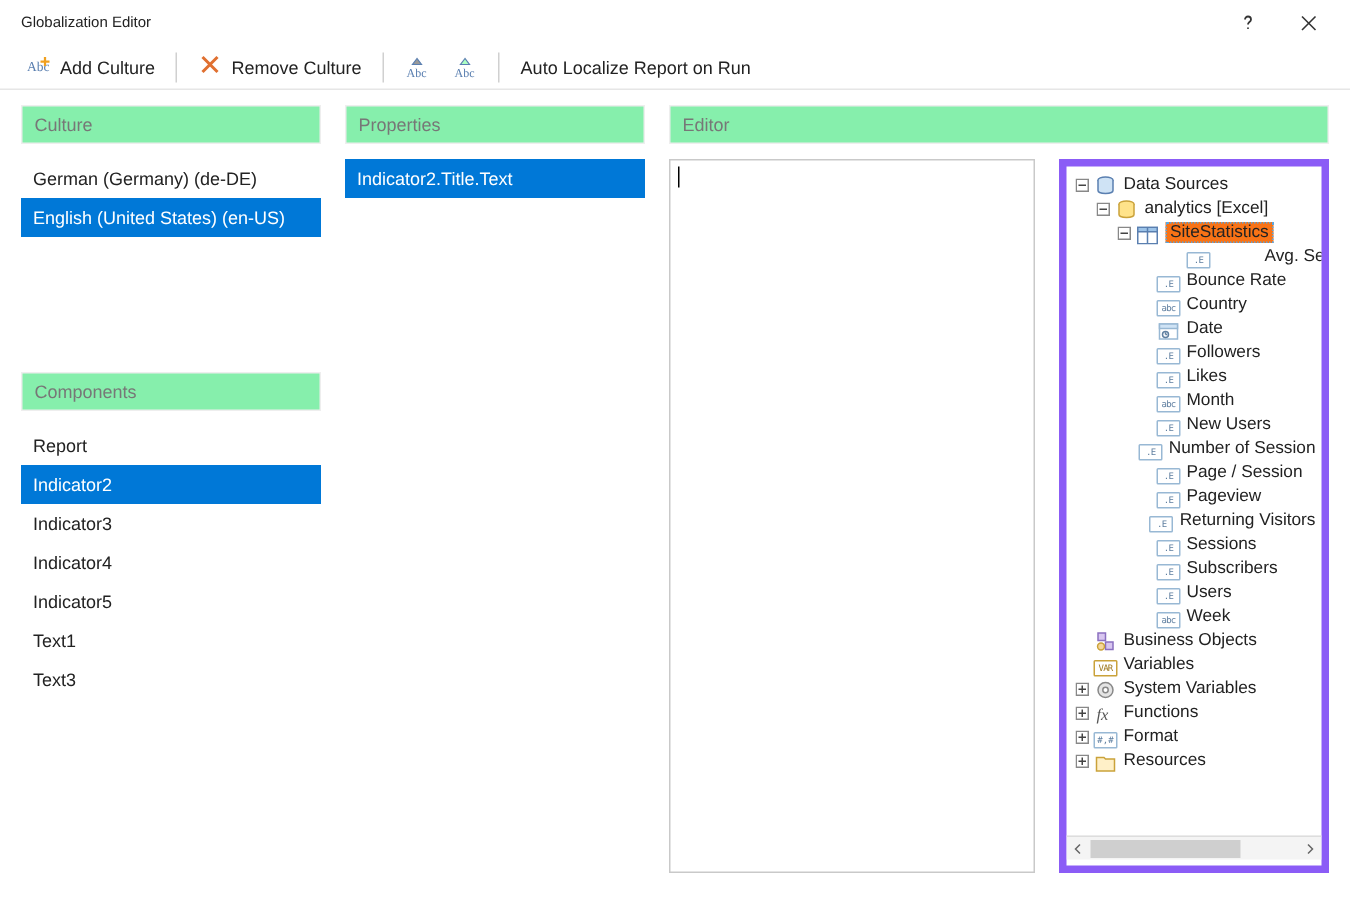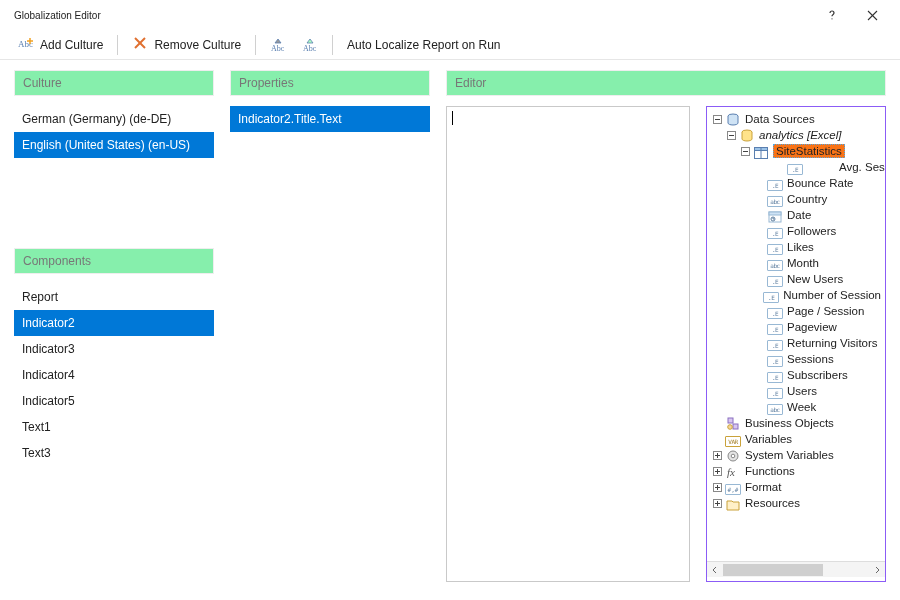--- a/index.html
+++ b/index.html
@@ -31,21 +31,21 @@
   .list-item { height: 26px; display: flex; align-items: center; padding: 0 8px; cursor: pointer; }
   .list-item.selected { background: #0078d7; color: #fff; }
   .props .list-item.selected { font-size: 12px; }
 
   .components-block { margin-top: 90px; }
 
   .editor-body { flex: 1; display: flex; gap: 16px; }
   .editor-text { flex: 1; border: 1px solid #c9c9c9; padding: 4px 6px; background: #fff; position: relative; }
   .editor-text .caret { width: 1px; height: 14px; background: #000; position: absolute; top: 4px; left: 5px; }
 
-  .tree-panel { width: 180px; border: 1px solid #8b5cf6; padding: 4px 0; overflow: hidden; display: flex; flex-direction: column; }
+  .tree-panel { width: 180px; border: 5px solid #8b5cf6; padding: 4px 0; overflow: hidden; display: flex; flex-direction: column; }
   .tree { flex: 1; overflow: hidden; }
   .tree-row { display: flex; align-items: center; height: 16px; white-space: nowrap; padding-right: 4px; }
   .tree-row .toggle { width: 12px; height: 12px; margin-right: 2px; display: flex; align-items: center; justify-content: center; }
   .toggle svg { stroke: #666; }
   .tree-row .icon { width: 16px; height: 16px; display: flex; align-items: flex-end; justify-content: center; margin-right: 4px; }
   .tree-row .label { font-size: 11.5px; color: #222; }
   .tree-row.selected .label { background: #f97316; padding: 0 2px; border: 1px dotted #5aa7e0; }
 
   .hscroll { height: 16px; border-top: 1px solid #ddd; display: flex; align-items: center; background: #f4f4f4; }
   .hscroll .arrow { width: 16px; height: 16px; display: flex; align-items: center; justify-content: center; }
@@ -164,21 +164,21 @@
                   </svg>
                 </span>
                 <span class="icon">
                   <svg width="14" height="14" viewBox="0 0 14 14">
                     <ellipse cx="7" cy="3" rx="5" ry="2" fill="#cfe3f5" stroke="#5a7fb0"></ellipse>
                     <path d="M2 3v7c0 1.1 2.2 2 5 2s5-.9 5-2V3" fill="#cfe3f5" stroke="#5a7fb0"></path>
                   </svg>
                 </span>
                 <span class="label">Data Sources</span>
               </div>
-              <div class="tree-row" style="padding-left: 18px; font-style: italic;">
+              <div class="tree-row" style="padding-left: 18px;">
                 <span class="toggle">
                   <svg width="9" height="9" viewBox="0 0 9 9" fill="none">
                     <rect x="0.5" y="0.5" width="8" height="8" stroke="#888"></rect>
                     <line x1="2" y1="4.5" x2="7" y2="4.5" stroke="#444"></line>
                   </svg>
                 </span>
                 <span class="icon">
                   <svg width="14" height="14" viewBox="0 0 14 14">
                     <ellipse cx="7" cy="3" rx="5" ry="2" fill="#ffe38a" stroke="#caa23a"></ellipse>
                     <path d="M2 3v7c0 1.1 2.2 2 5 2s5-.9 5-2V3" fill="#ffe38a" stroke="#caa23a"></path>

